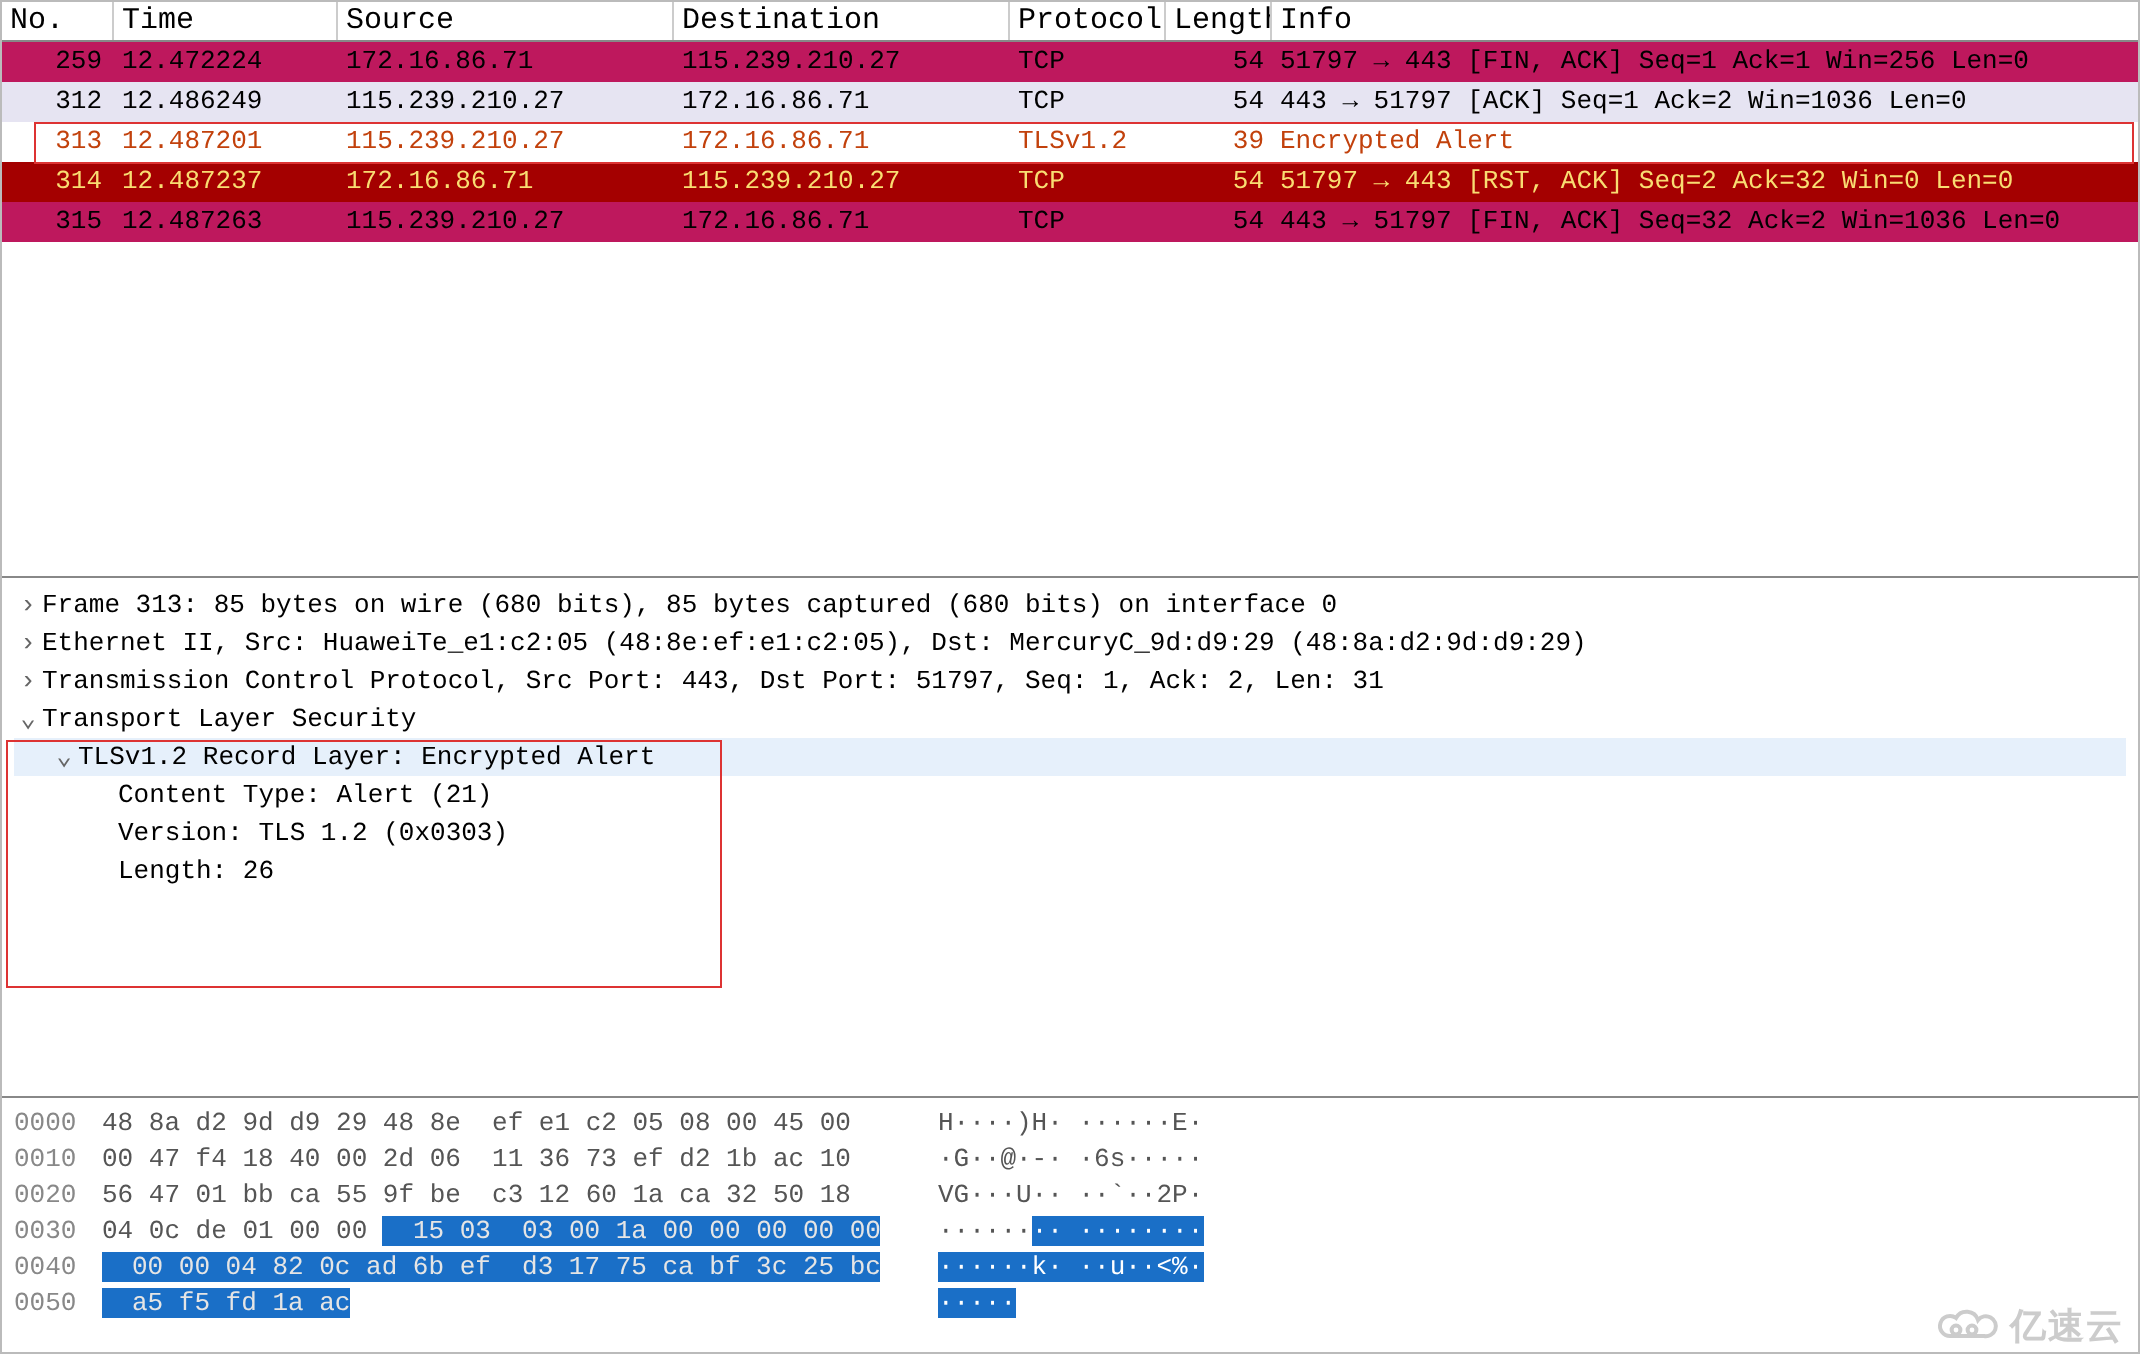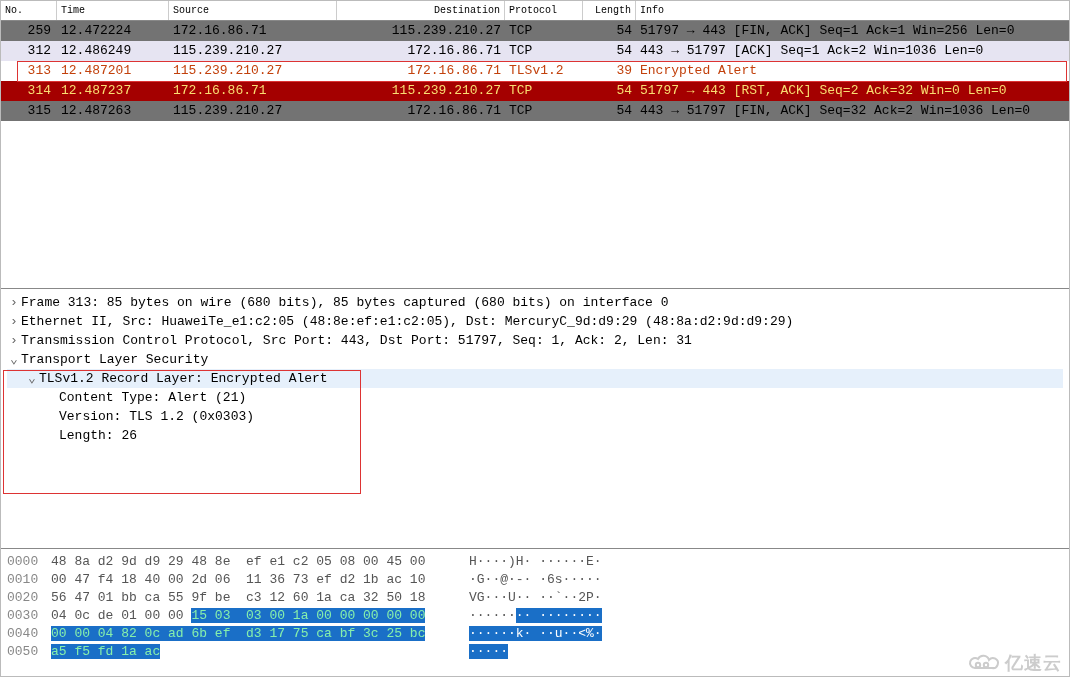--- a/index.html
+++ b/index.html
@@ -22,42 +22,42 @@
   .pl-header {
     display: flex;
     background: #fff;
     border-bottom: 1px solid #888;
     height: 20px;
     line-height: 20px;
   }
   .pl-header div {
     border-right: 1px solid #ccc;
     padding: 0 4px;
-    font-size: 10px;
+    font-size: 15px;
     white-space: nowrap;
     overflow: hidden;
   }
   .col-no   { width: 56px; text-align:left; padding-left:4px;}
   .col-time { width: 112px;}
   .col-src  { width: 168px;}
-  .col-dst  { width: 168px; text-align: right;}
+  .col-dst  { width: 168px;}
   .col-prot { width: 78px;}
   .col-len  { width: 53px; text-align: right;}
   .col-info { flex: 1; border-right: none !important;}
   .pl-body { }
   .pl-row {
     display: flex;
     height: 20px;
     line-height: 20px;
     white-space: nowrap;
   }
   .pl-row div { padding: 0 4px; overflow:hidden;}
   .pl-row .col-no { text-align:right; padding-right:6px;}
   .pl-row .col-len { text-align:right; padding-right:4px;}
-  .state-gray  { background: #737373; color:#000;}
+  .state-gray  { background: #be185d; color:#000;}
   .state-lav   { background: #e6e4f2; color:#000;}
   .state-red   { background: #a40000; color:#f9dd72;}
   .state-white { background: #ffffff; color:#c2410c;}
   .row-313-box { position:relative; }
   .row-313-box::before{
     content:"";
     position:absolute; left:16px; right:2px; top:0; bottom:-1px;
     border:1px solid #d33; pointer-events:none;
   }
   
@@ -81,21 +81,21 @@
     height: 127px;
     padding: 4px 6px;
     overflow:hidden;
     font-size:13px;
     color:#555;
   }
   .hex-row { height:18px; line-height:18px; display:flex;}
   .hex-off { width:44px; color:#888;}
   .hex-bytes { width:398px; white-space:pre;}
   .hex-ascii { white-space:pre; padding-left:20px;}
-  .hl { background:#1a6fc7; color:#86efac;}
+  .hl { background:#1a6fc7; color:#e5e5e5;padding-left:15px;}
   .hl-dot { background:#1a6fc7; color:#fff;}
   
   .wm {
     position:absolute; right:8px; bottom:2px;
     color:#ccc; font-family: Liberation Mono, monospace; font-size:18px;
     font-weight:bold; letter-spacing:1px;
     display:flex; align-items:center; gap:4px;
     pointer-events:none;
   }
   .wm svg { stroke:#ccc; fill:none; stroke-width:2;}

